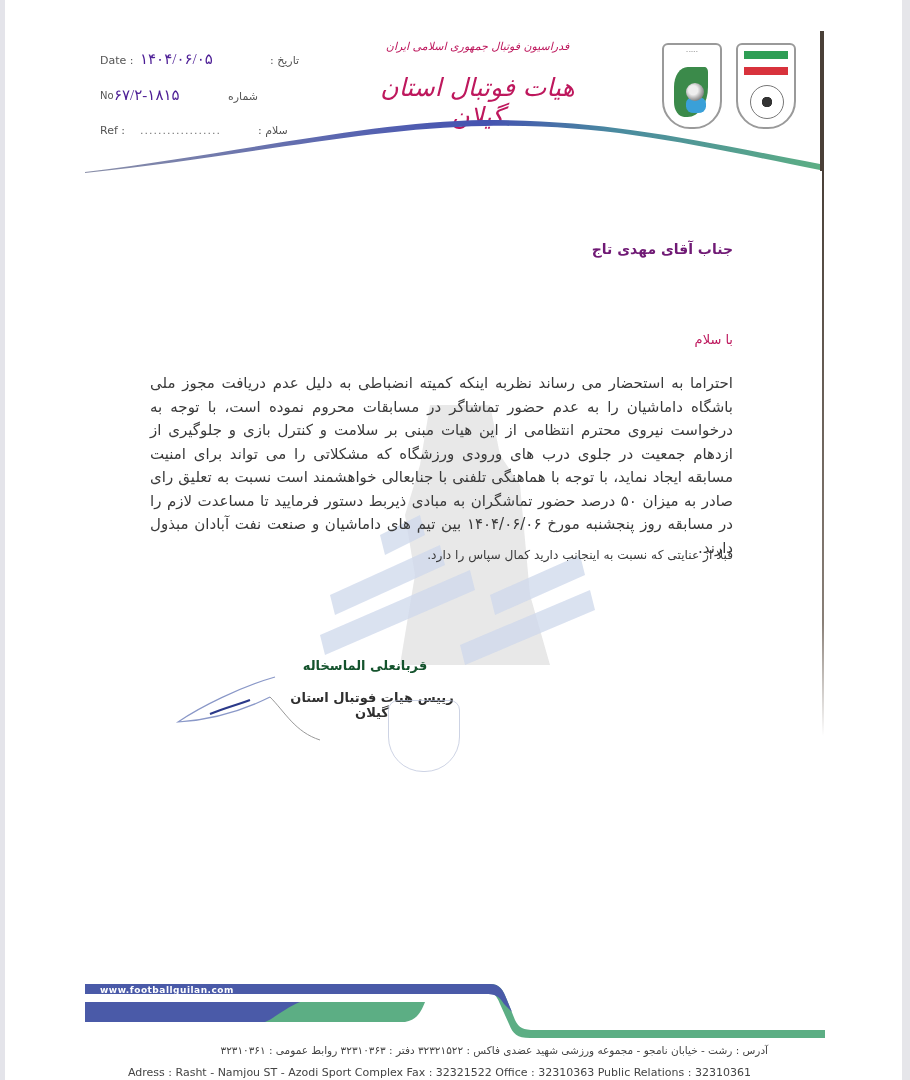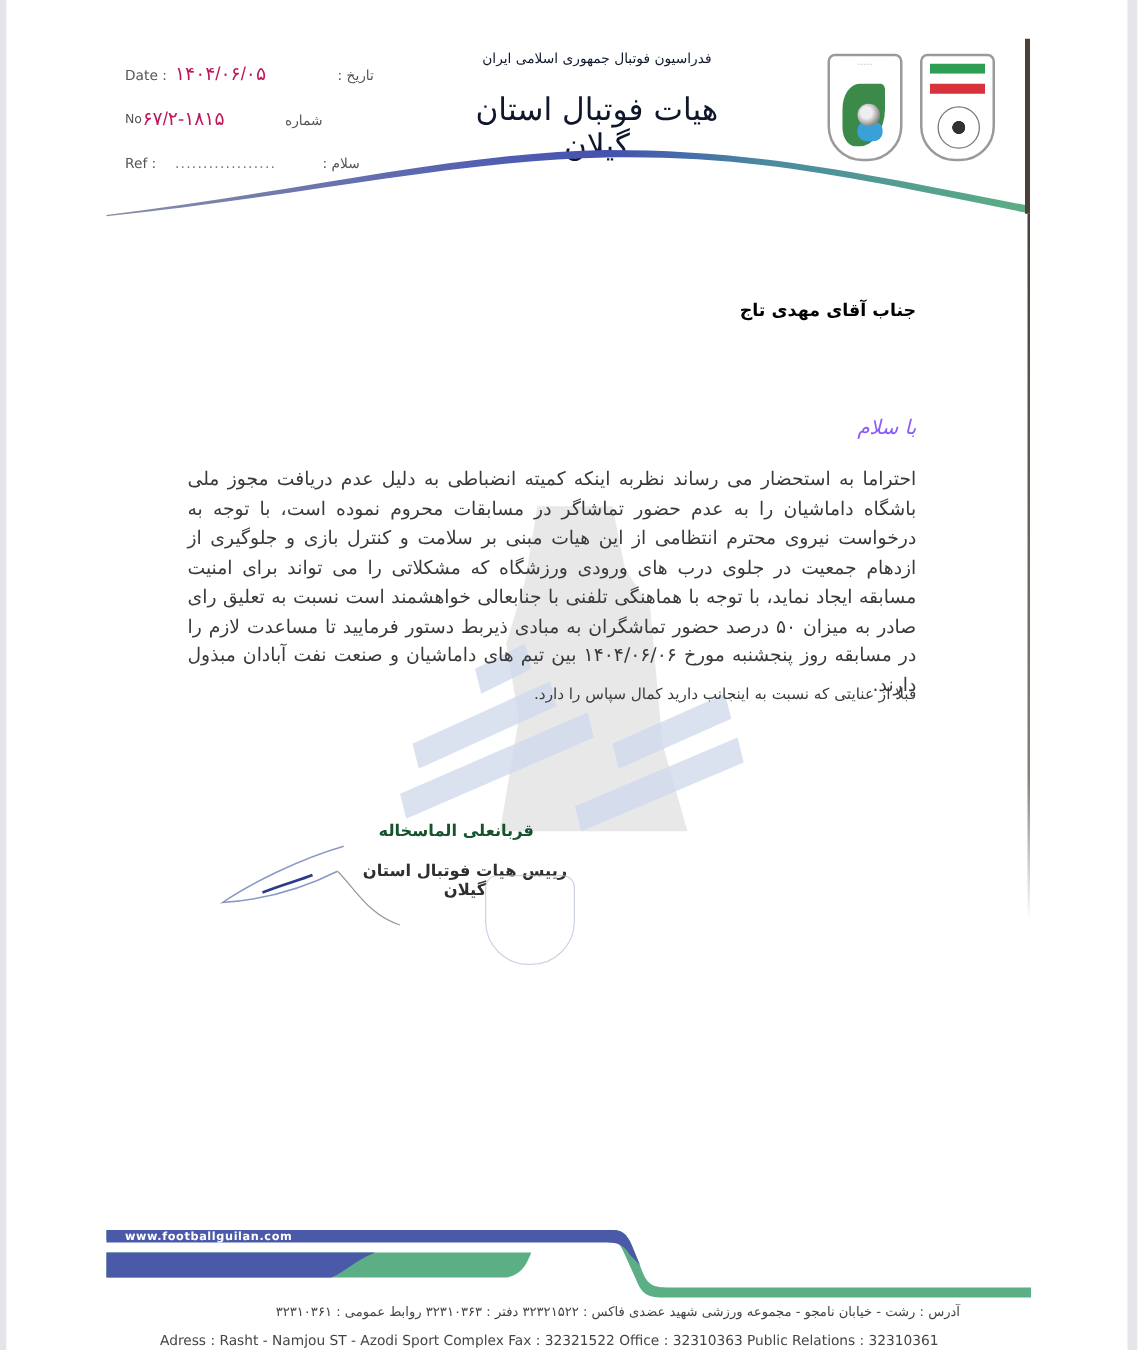--- a/index.html
+++ b/index.html
@@ -6,45 +6,45 @@
   body{width:910px;height:1080px;background:#ffffff;position:relative;overflow:hidden;font-family:"DejaVu Sans",sans-serif;color:#2a2a2a;}
   .edge-left{position:absolute;left:0;top:0;width:5px;height:1080px;background:#e4e4ea;}
   .edge-right{position:absolute;right:0;top:0;width:8px;height:1080px;background:#e6e6ea;}
   .vrule{position:absolute;left:820px;top:31px;width:4px;height:140px;background:#4a4038;}
   .vrule2{position:absolute;left:822px;top:171px;width:2px;height:565px;background:linear-gradient(#4a4038,#8a8078 80%,rgba(138,128,120,0));}
 
   
   .meta{position:absolute;left:100px;top:52px;width:150px;font-size:11px;color:#555;}
   .meta-row{position:absolute;left:0;width:250px;height:18px;white-space:nowrap;}
   .meta-row .en{position:absolute;left:0;top:2px;}
-  .meta-row .hand{position:absolute;left:40px;top:-2px;font-size:15px;color:#be185d;font-family:Liberation Sans, sans-serif;letter-spacing:1px;}
+  .meta-row .hand{position:absolute;left:40px;top:-2px;font-size:15px;color:#4c1d95;font-family:Liberation Serif, serif;letter-spacing:1px;}
   .meta-row .fa{position:absolute;left:170px;top:2px;direction:rtl;}
   .meta-row .dots{position:absolute;left:40px;top:2px;color:#777;letter-spacing:1px;}
 
-  .brand{position:absolute;left:360px;top:40px;width:235px;text-align:center;direction:rtl;font-family:"DejaVu Serif",serif;color:#0f172a;}
+  .brand{position:absolute;left:360px;top:40px;width:235px;text-align:center;direction:rtl;font-family:"DejaVu Serif",serif;font-style:italic;color:#be185d;}
   .brand .sub{font-size:11px;}
   .brand .main{font-size:25px;margin-top:20px;}
 
   .logo{position:absolute;top:43px;width:56px;height:82px;border:2px solid #9a9a9a;border-radius:6px 6px 28px 28px;background:#fff;overflow:hidden;}
   .logo.guilan{left:662px;}
   .logo.iran{left:736px;}
   .guilan .cap{font-size:4px;text-align:center;color:#333;margin-top:4px;}
   .guilan .map{position:absolute;left:10px;top:22px;width:34px;height:50px;background:#3b8a4a;border-radius:40% 10% 60% 30%;}
   .guilan .water{position:absolute;left:22px;top:52px;width:20px;height:16px;background:#3aa0d8;border-radius:40%;}
   .guilan .ball{position:absolute;left:22px;top:38px;width:18px;height:18px;border-radius:50%;background:radial-gradient(circle at 40% 40%,#eee 30%,#888 70%);}
   .iran .g{position:absolute;left:6px;top:6px;width:44px;height:8px;background:#2e9e55;}
   .iran .w{position:absolute;left:6px;top:14px;width:44px;height:8px;background:#fff;}
   .iran .r{position:absolute;left:6px;top:22px;width:44px;height:8px;background:#d8323c;}
   .iran .ball{position:absolute;left:12px;top:40px;width:32px;height:32px;border-radius:50%;border:1px solid #777;background:radial-gradient(circle,#333 22%,#fff 24%);}
 
   .swoosh{position:absolute;left:85px;top:118px;}
 
   
-  .addressee{position:absolute;right:177px;top:236px;direction:rtl;text-align:right;font-weight:bold;font-size:14px;color:#000000;line-height:26px;}
-  .greeting{position:absolute;right:177px;top:332px;direction:rtl;font-size:16px;color:#8b5cf6;font-style:italic;}
+  .addressee{position:absolute;right:177px;top:236px;direction:rtl;text-align:right;font-weight:bold;font-size:14px;color:#701a75;line-height:26px;}
+  .greeting{position:absolute;right:177px;top:332px;direction:rtl;font-size:13px;color:#be185d;}
   .para{position:absolute;left:150px;top:372px;width:583px;direction:rtl;text-align:justify;text-align-last:right;font-size:15px;line-height:23.5px;color:#3a3a3a;}
   .closing{position:absolute;right:177px;top:548px;direction:rtl;font-size:12.2px;color:#3a3a3a;}
   .sig-name{position:absolute;left:290px;top:658px;width:150px;direction:rtl;text-align:center;font-weight:bold;font-size:13px;color:#14532d;}
   .sig-title{position:absolute;left:272px;top:690px;width:200px;direction:rtl;text-align:center;font-weight:bold;font-size:13px;color:#2f2f2f;}
 
   .watermark{position:absolute;left:320px;top:395px;width:280px;height:290px;opacity:0.9;}
   .signature{position:absolute;left:170px;top:672px;}
   .stamp{position:absolute;left:388px;top:700px;width:70px;height:70px;border:1px solid #b8c0d8;border-radius:10px 10px 35px 35px;opacity:0.7;}
 
   

